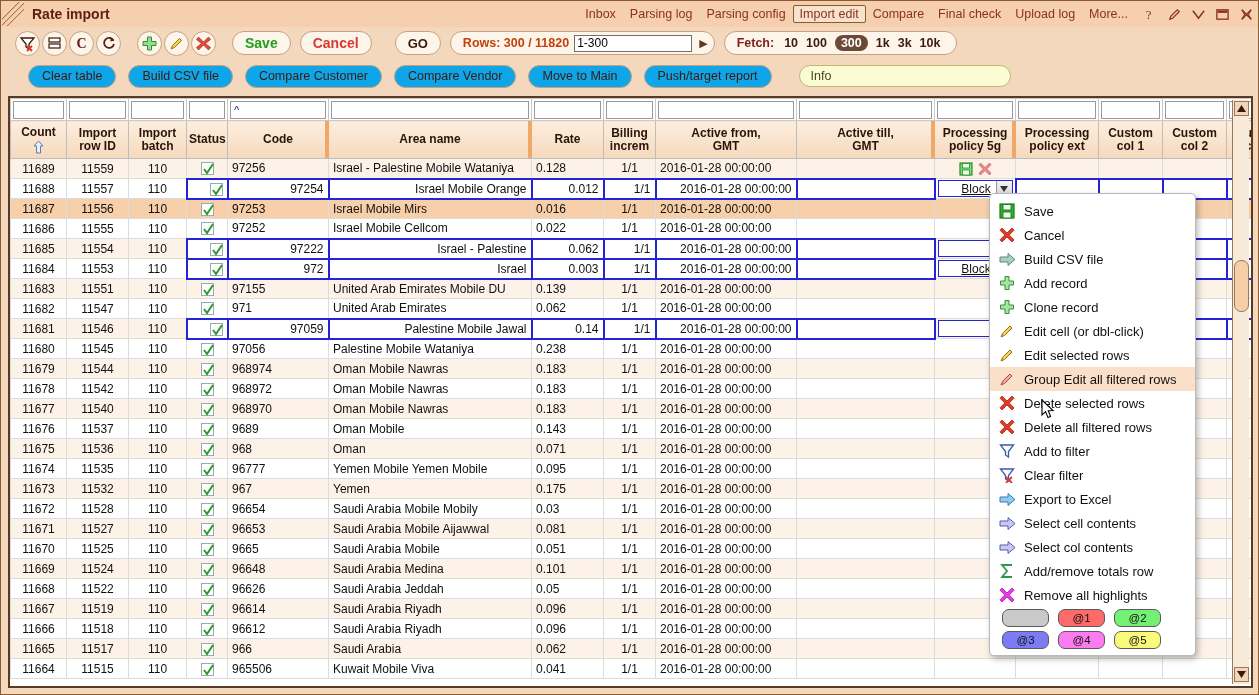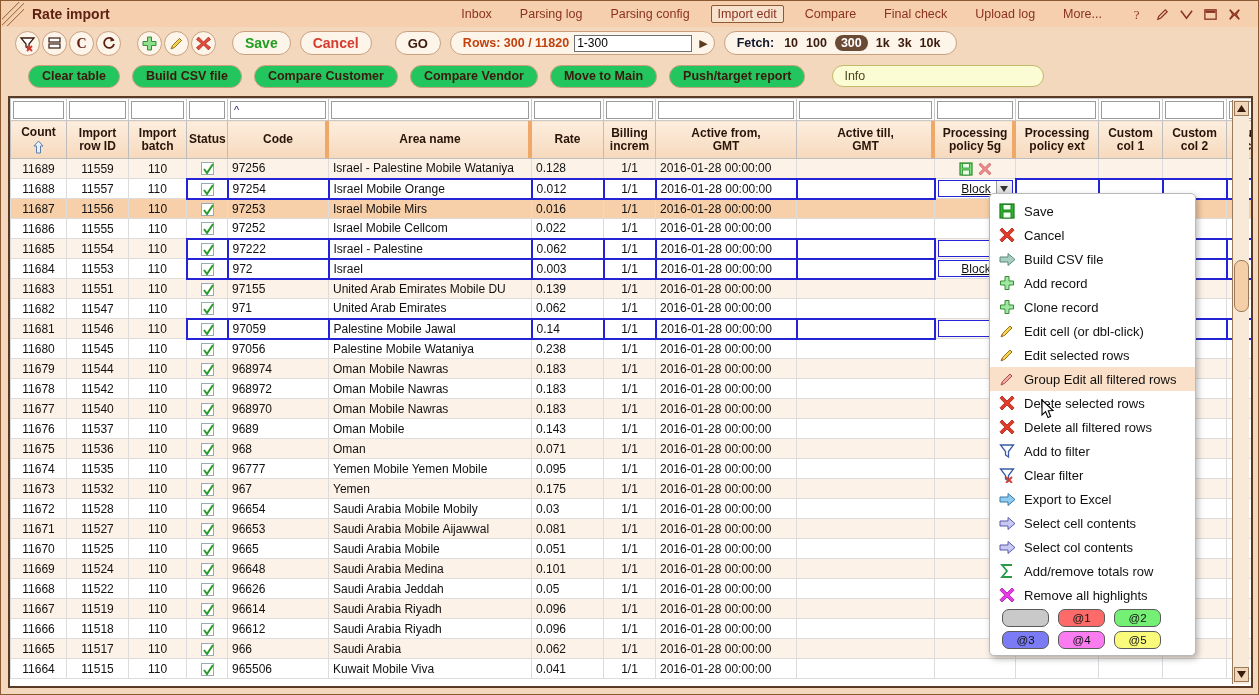--- a/index.html
+++ b/index.html
@@ -26,22 +26,22 @@
   }
   #titlebar .corner {
     width: 22px; height: 24px; margin-left: 1px;
     background: linear-gradient(135deg,#f5cfae 0%,#f5cfae 35%,#8a5a33 36%,#f5cfae 40%,#f5cfae 48%,#8a5a33 49%,#f5cfae 53%,#f5cfae 61%,#8a5a33 62%,#f5cfae 66%,#f5cfae 100%);
   }
   #app-title {
     font-size: 14px; font-weight: bold; color: #5c1f12;
     margin-left: 8px; white-space: nowrap;
   }
   #nav {
-    margin-left: auto; display: flex; align-items: center; gap: 14px;
-    padding-right: 12px;
+    margin-left: auto; display: flex; align-items: center; gap: 0px;
+    padding-right: 0;
   }
   #nav .navlink {
     font-size: 12.5px; color: #8a3220; padding: 2px 7px;
     white-space: nowrap; cursor: default;
   }
   #nav .navlink.active {
     border: 1px solid #8a5a33; border-radius: 2px;
     background: #f7e2cd; padding: 1px 6px;
   }
   #wincontrols { display: flex; align-items: center; gap: 9px; margin-left: 8px; margin-right: 6px; }
@@ -69,36 +69,36 @@
   .pill.cancel { color: #d63b2f; font-weight: bold; font-size: 14px; }
   .pill.go { font-weight: bold; font-size: 13px; color: #3a1a0c; }
   .pill.rows { padding: 0 6px 0 12px; }
   .rows-label { font-weight: bold; font-size: 12.5px; color: #c2410c; margin-right: 5px; }
   .rows-input {
     width: 118px; height: 17px; border: 1px solid #707070; background: #fff;
     font-size: 12px; font-family: "Liberation Sans", sans-serif;
     padding: 0 2px; color: #000; outline: none;
   }
   .rows-arrow { margin-left: 7px; color: #5b3a22; font-size: 11px; }
-  .fetch-label { font-weight: bold; font-size: 12.5px; color: #0f172a; margin-right: 6px;}
+  .fetch-label { font-weight: bold; font-size: 12.5px; color: #7f1d1d; margin-right: 6px;}
   .fetch-opt { font-weight: bold; font-size: 12.5px; color: #3a1a0c; margin: 0 4px; }
   .fetch-opt.sel {
     background: #6b4a35; color: #fff; border-radius: 9px; padding: 1px 6px;
   }
 
   
   #toolbar2 {
     position: absolute; left: 0; top: 60px; width: 1259px; height: 30px;
     display: flex; align-items: center; padding-left: 27px;
   }
   .obtn {
-    background: #22c55e; border: 1px solid #c9a07e; border-radius: 12px;
+    background: #0ea5e9; border: 1px solid #c9a07e; border-radius: 12px;
     height: 23px; display: inline-flex; align-items: center; justify-content: center;
     padding: 0 13px; font-size: 12.5px; color: #3a1a0c; white-space: nowrap;
-    margin-right: 12px; cursor: default; font-weight: bold;
+    margin-right: 12px; cursor: default;
   }
   #info-box {
     background: #fbfbd4; border: 1px solid #c2b96a; border-radius: 12px;
     height: 22px; width: 212px; display: inline-flex; align-items: center;
     padding: 0 11px; font-size: 12.5px; color: #4a4a1a; margin-left: 15px;
   }
 
   
   #grid-frame {
     position: absolute; left: 7px; top: 95px; width: 1245px; height: 592px;
@@ -136,20 +136,21 @@
   tr.datarow.odd td { background: #fdf2e8; }
   tr.datarow.even td { background: #ffffff; }
   tr.datarow.sel td { background: #f7cfa8 !important; }
   td.num { text-align: center; }
   td.lefty { text-align: left; }
   td.ctr { text-align: center; }
 
   td.edit-cell {
     border: 2px solid #2424d6 !important; background: #fff !important;
     padding: 0 3px;
+    text-align: right;
   }
 
   .chk {
     display: inline-block; width: 13px; height: 13px;
     border: 1px solid #9aaab5; background: #fff; position: relative;
     vertical-align: middle;
   }
   .chk svg { position: absolute; left: 0; top: -1px; }
 
   .ddown {

